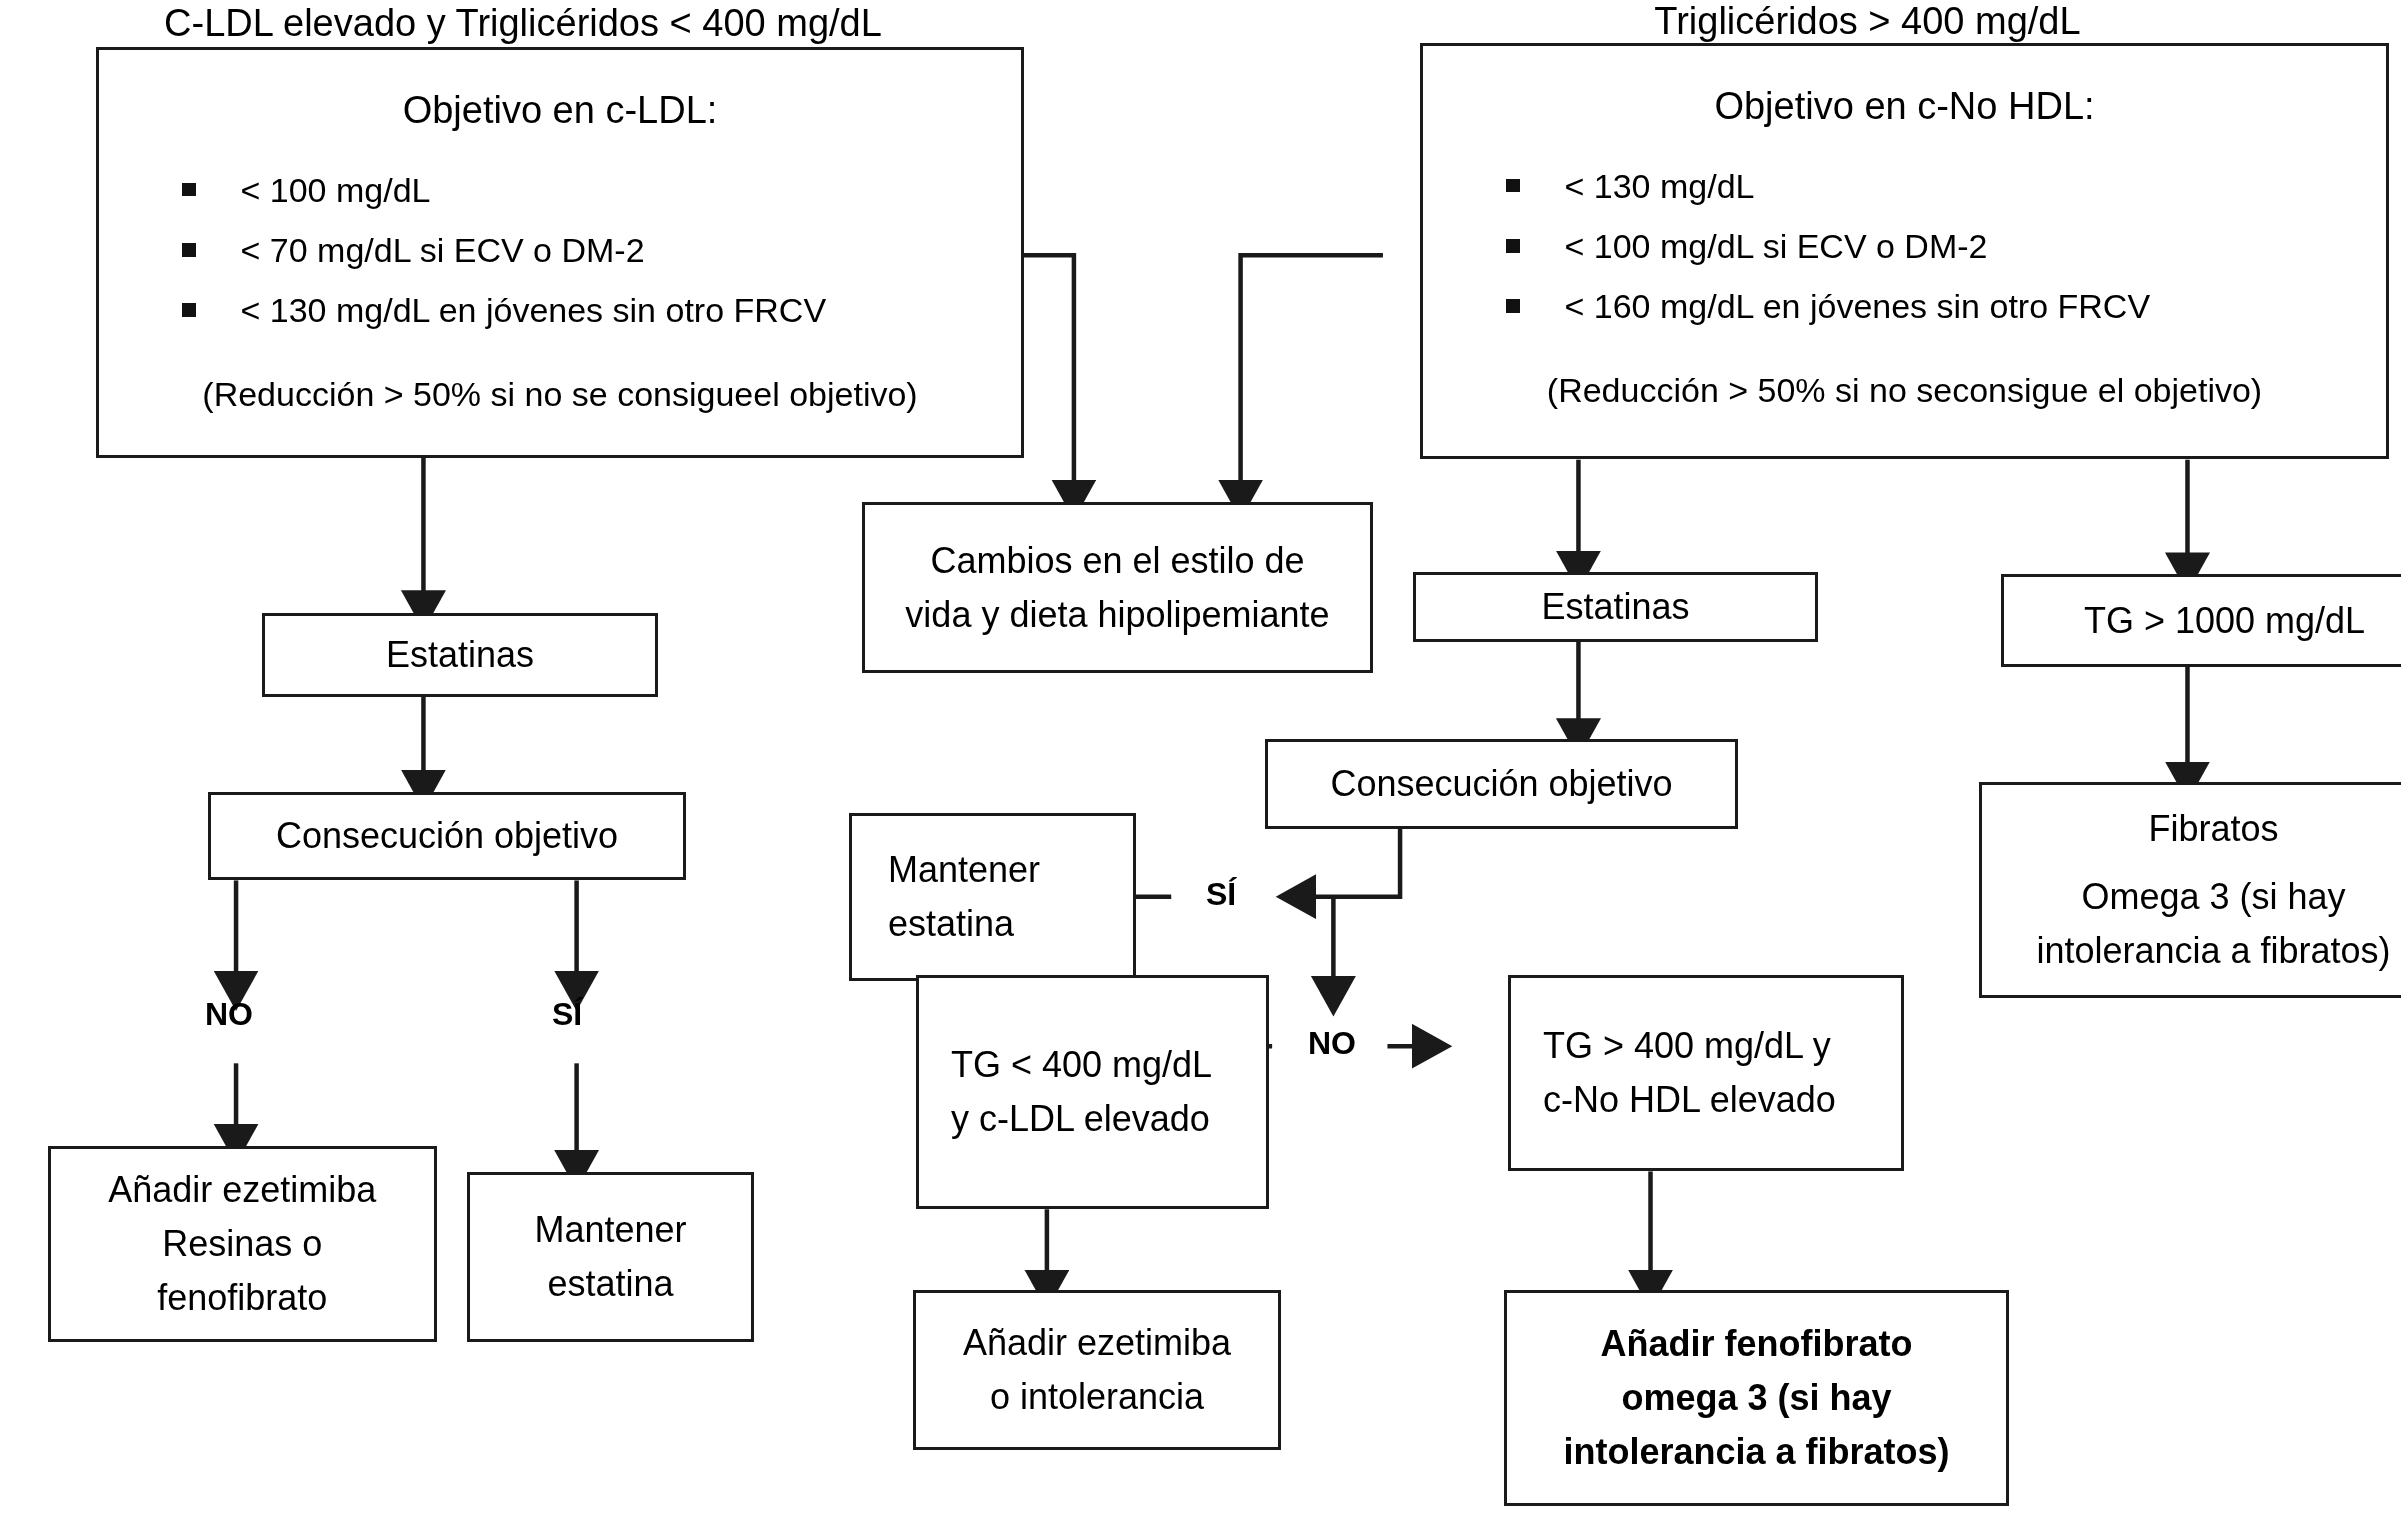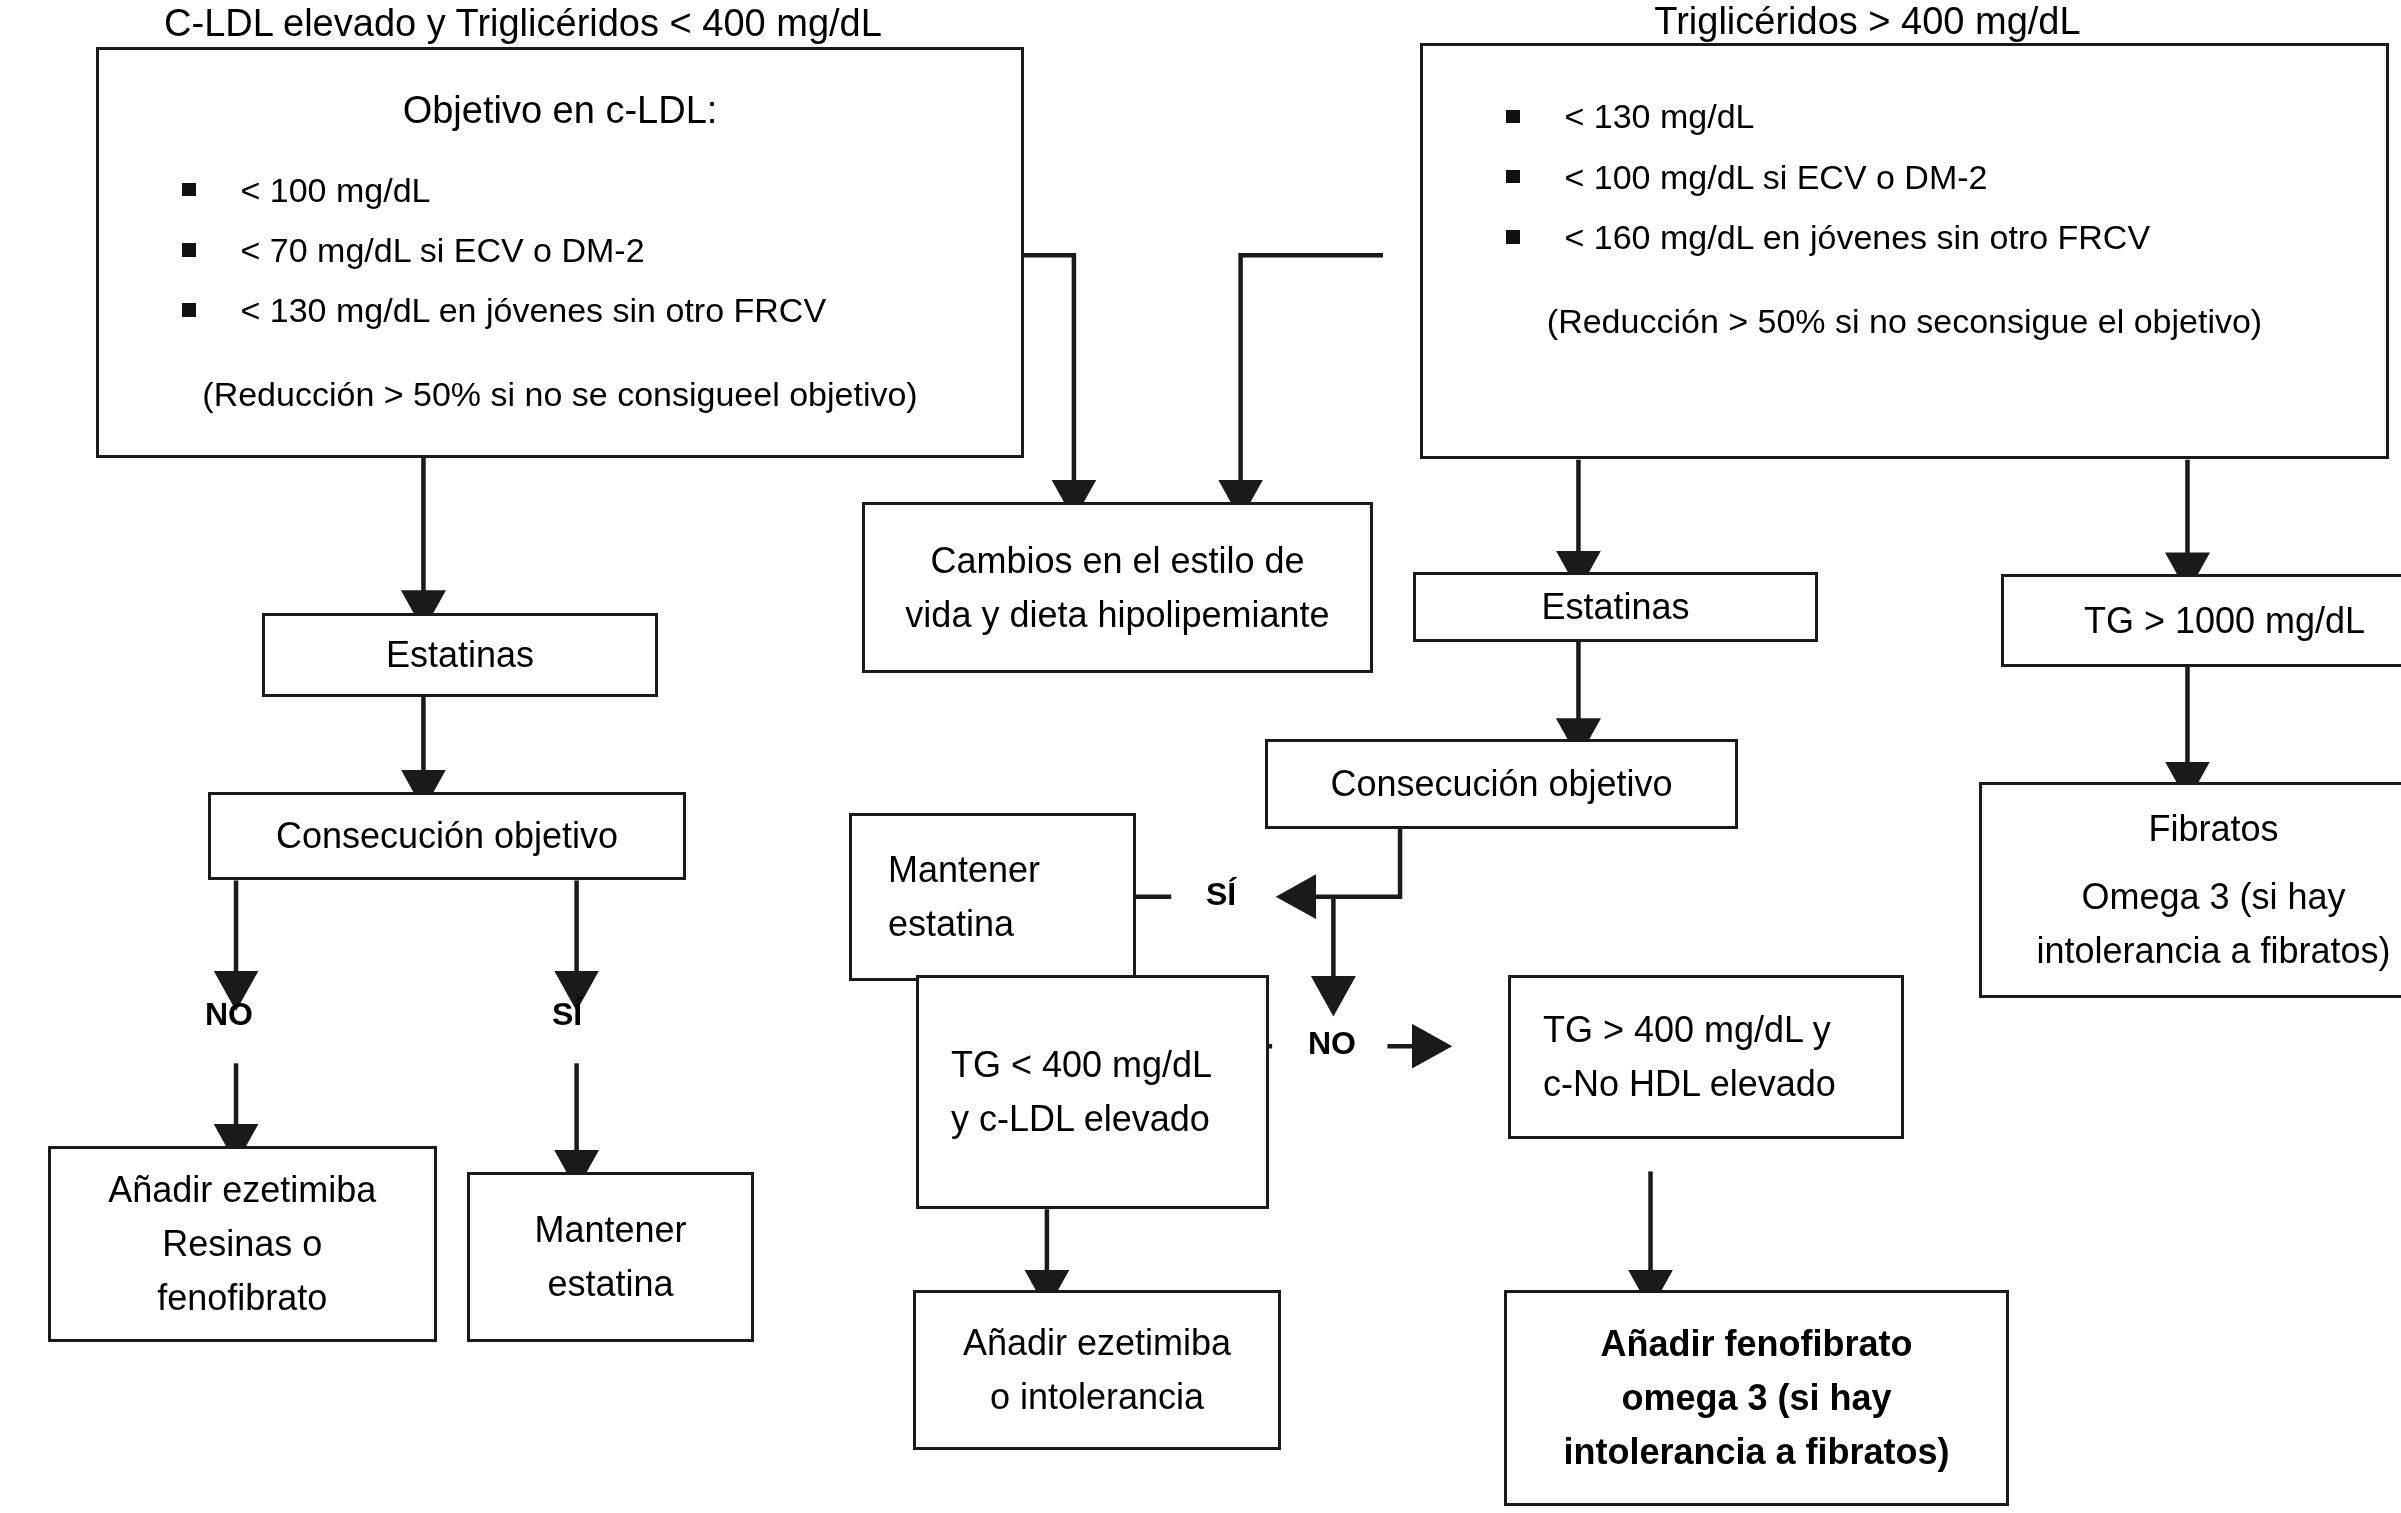--- a/index.html
+++ b/index.html
@@ -86,20 +86,21 @@
       </div>
       <div class="bl">
         <span class="sq"></span>
         <span>&lt; 130 mg/dL en jóvenes sin otro FRCV</span>
       </div>
     </div>
     <div class="note">(Reducción &gt; 50% si no se consigueel objetivo)</div>
   </div>
 
   <div class="node" style="left:1383px;top:43px;width:969px;height:416px;align-items:stretch;justify-content:flex-start;padding-top:34px;">
+    <div class="hdr">Objetivo en c-No HDL:</div>
     <div class="bullets">
       <div class="bl">
         <span class="sq"></span>
         <span>&lt; 130 mg/dL</span>
       </div>
       <div class="bl">
         <span class="sq"></span>
         <span>&lt; 100 mg/dL si ECV o DM-2</span>
       </div>
       <div class="bl">
@@ -151,21 +152,21 @@
   <div class="node" style="left:812px;top:813px;width:287px;height:168px;align-items:flex-start;padding-left:36px;">
     <div class="boxline" style="text-align:left;">Mantener</div>
     <div class="boxline" style="text-align:left;">estatina</div>
   </div>
 
   <div class="node" style="left:879px;top:975px;width:353px;height:234px;align-items:flex-start;padding-left:32px;">
     <div class="boxline" style="text-align:left;">TG &lt; 400 mg/dL</div>
     <div class="boxline" style="text-align:left;">y c-LDL elevado</div>
   </div>
 
-  <div class="node" style="left:1471px;top:975px;width:396px;height:164px;align-items:flex-start;padding-left:32px;">
+  <div class="node" style="left:1471px;top:975px;width:396px;height:196px;align-items:flex-start;padding-left:32px;">
     <div class="boxline" style="text-align:left;">TG &gt; 400 mg/dL y</div>
     <div class="boxline" style="text-align:right;">c-No HDL elevado</div>
   </div>
 
   <div class="node" style="left:876px;top:1290px;width:368px;height:160px;">
     <div class="boxline">Añadir ezetimiba</div>
     <div class="boxline">o intolerancia</div>
   </div>
 
   <div class="node" style="left:1467px;top:1290px;width:505px;height:216px;font-weight:bold;">

